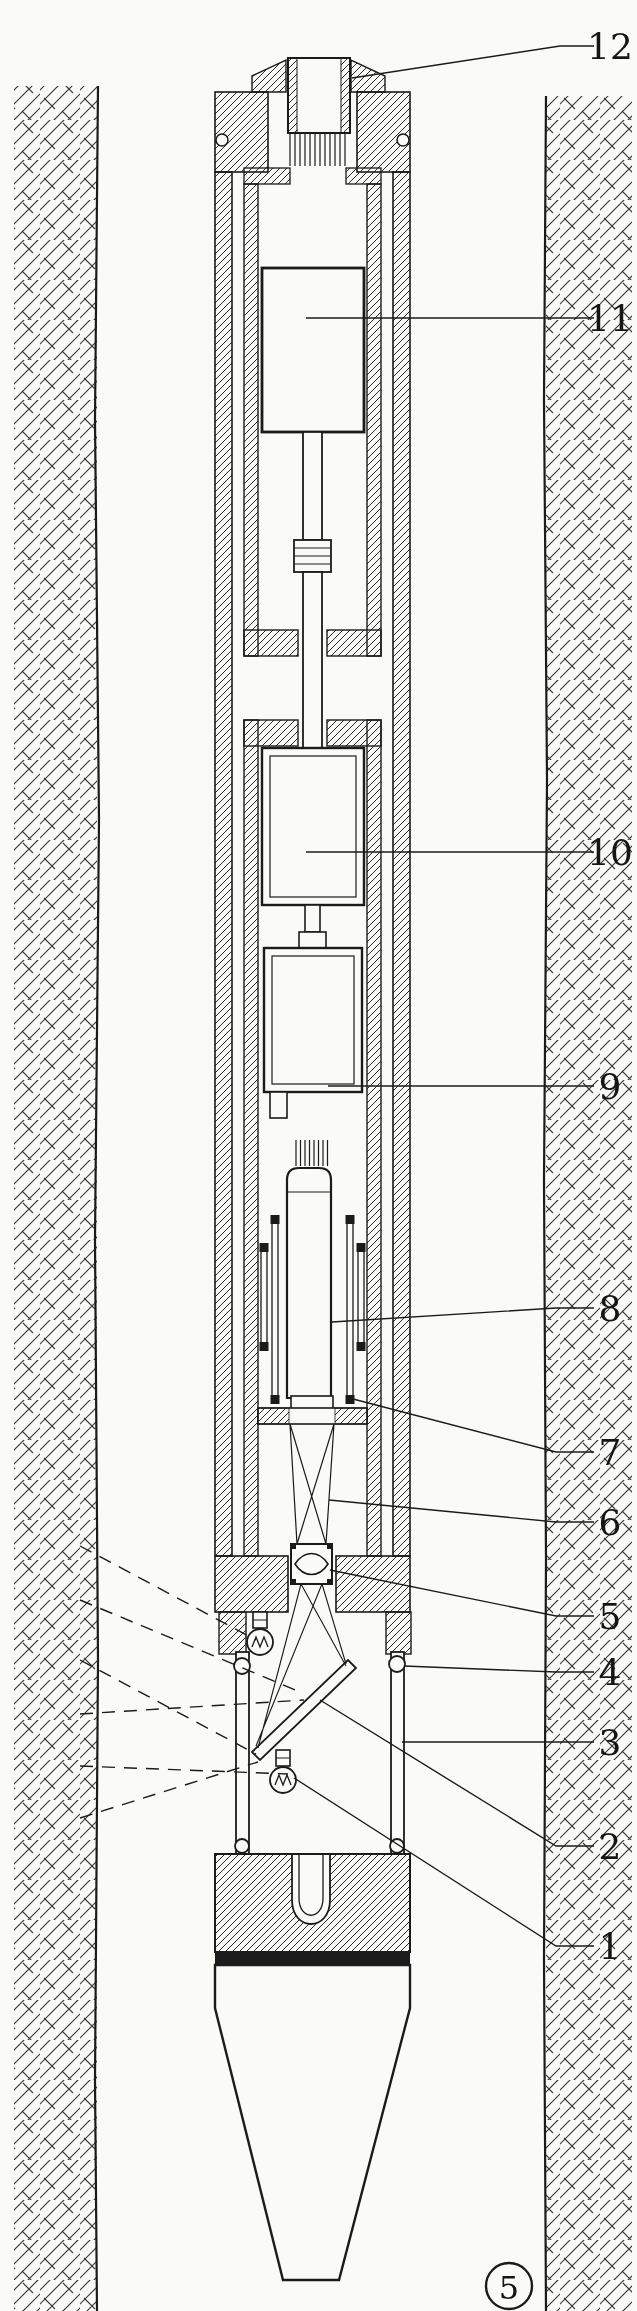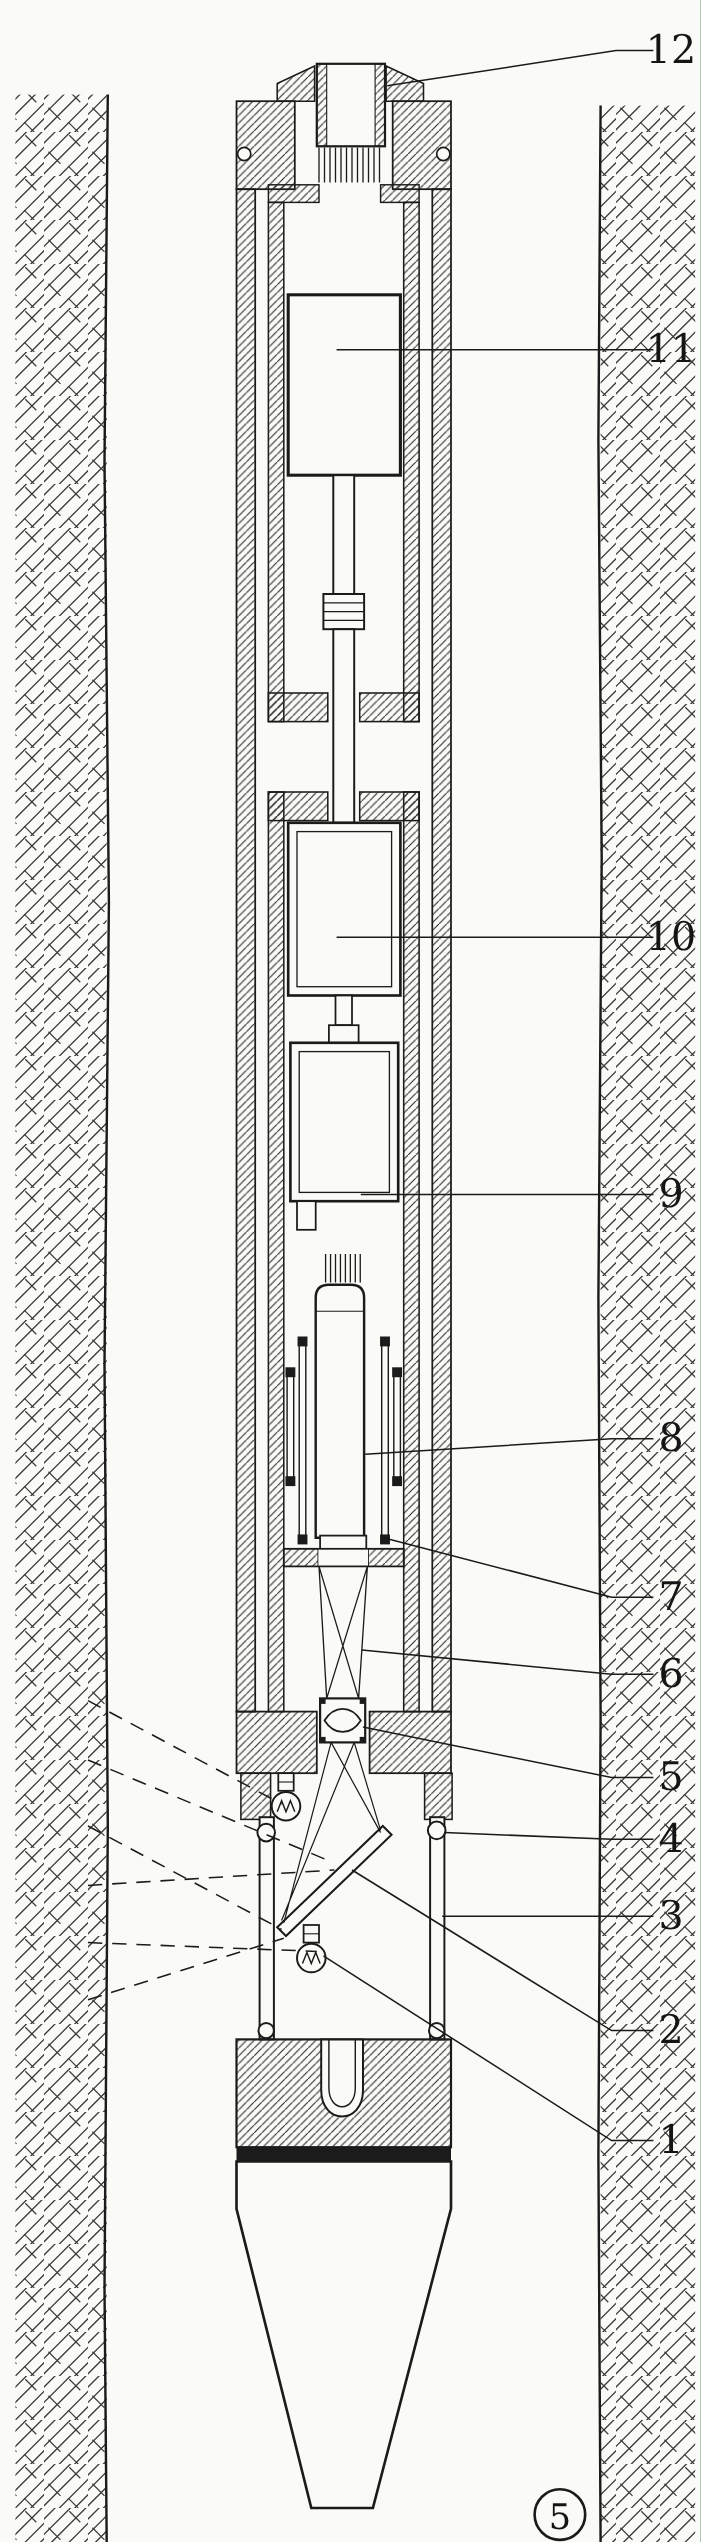--- a/index.html
+++ b/index.html
@@ -1,16 +1,16 @@
 <!DOCTYPE html>
 <html><head>
 <meta charset="utf-8">
 <style>
   html,body{margin:0;padding:0;background:#e9e7e1;}
-  .page{width:637px;height:2311px;margin:0 auto;background:#15803d;position:relative;overflow:hidden;}
+  .page{width:637px;height:2311px;margin:0 auto;background:#ffffff;position:relative;overflow:hidden;}
   svg{display:block;}
   text{font-family:"DejaVu Serif","Liberation Serif",serif;fill:#151515;}
 </style>
 </head>
 <body>
 
 <div class="page">
 <svg viewBox="0 0 637 2311" width="637" height="2311" xmlns="http://www.w3.org/2000/svg">
   <defs>
     <pattern id="rock" width="40" height="40" patternUnits="userSpaceOnUse">

